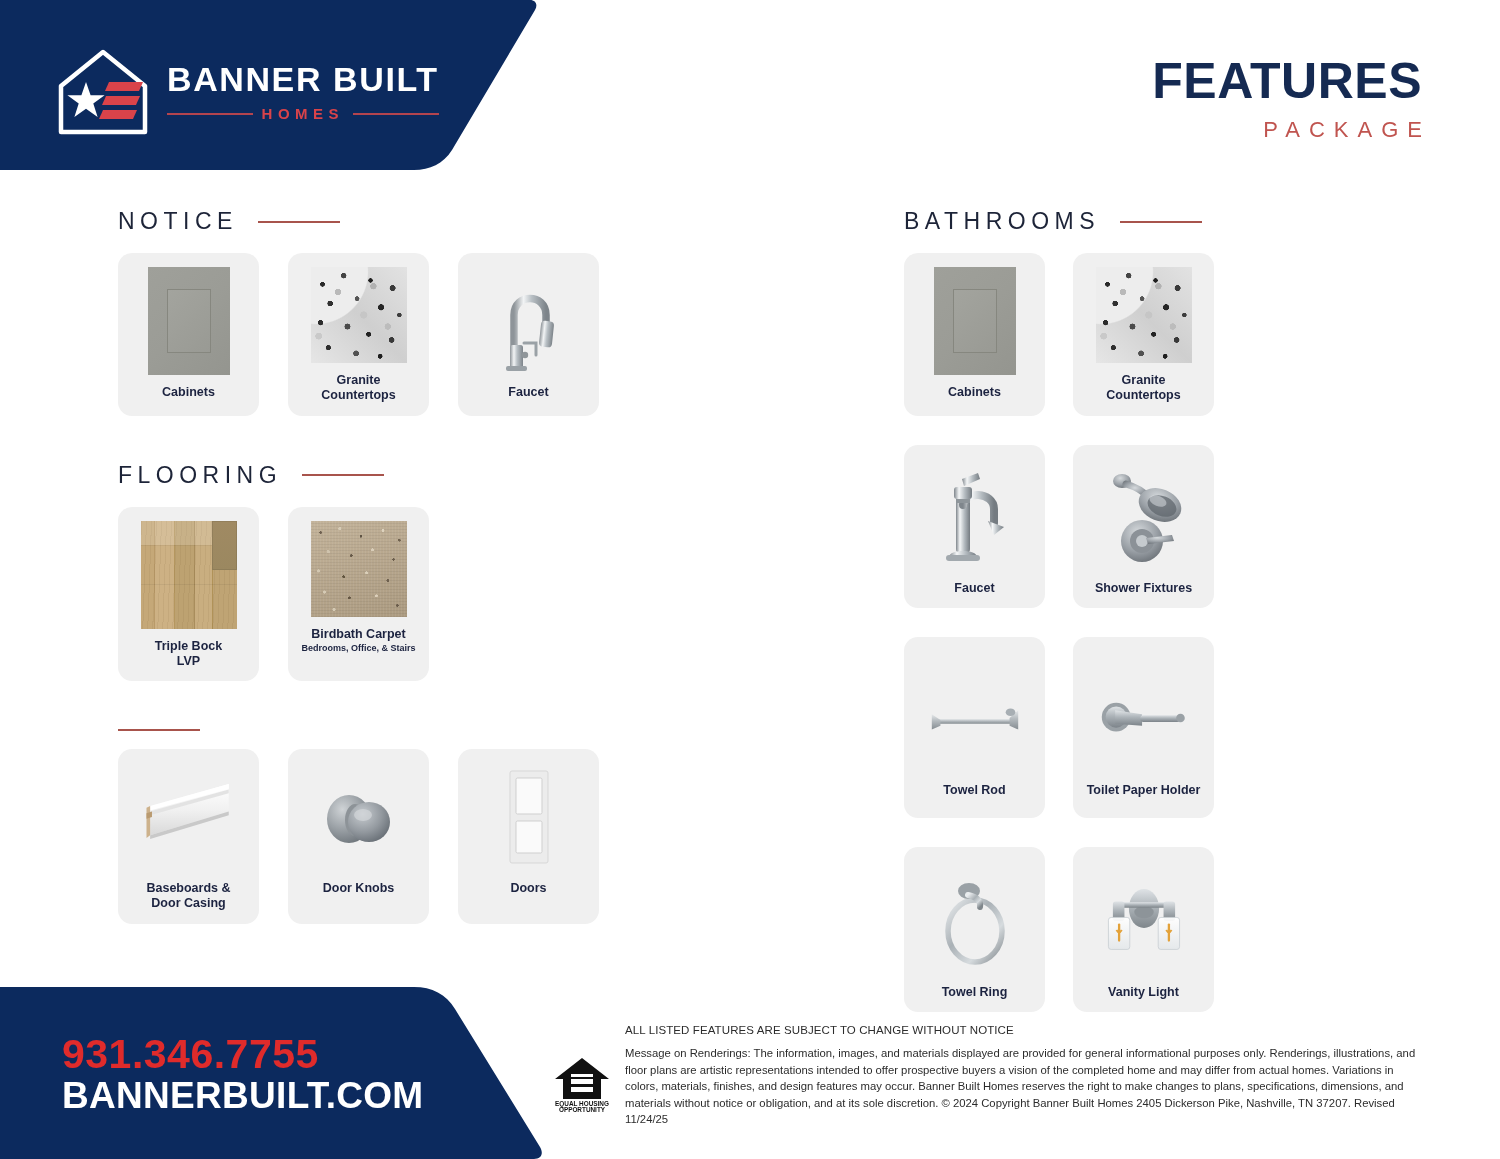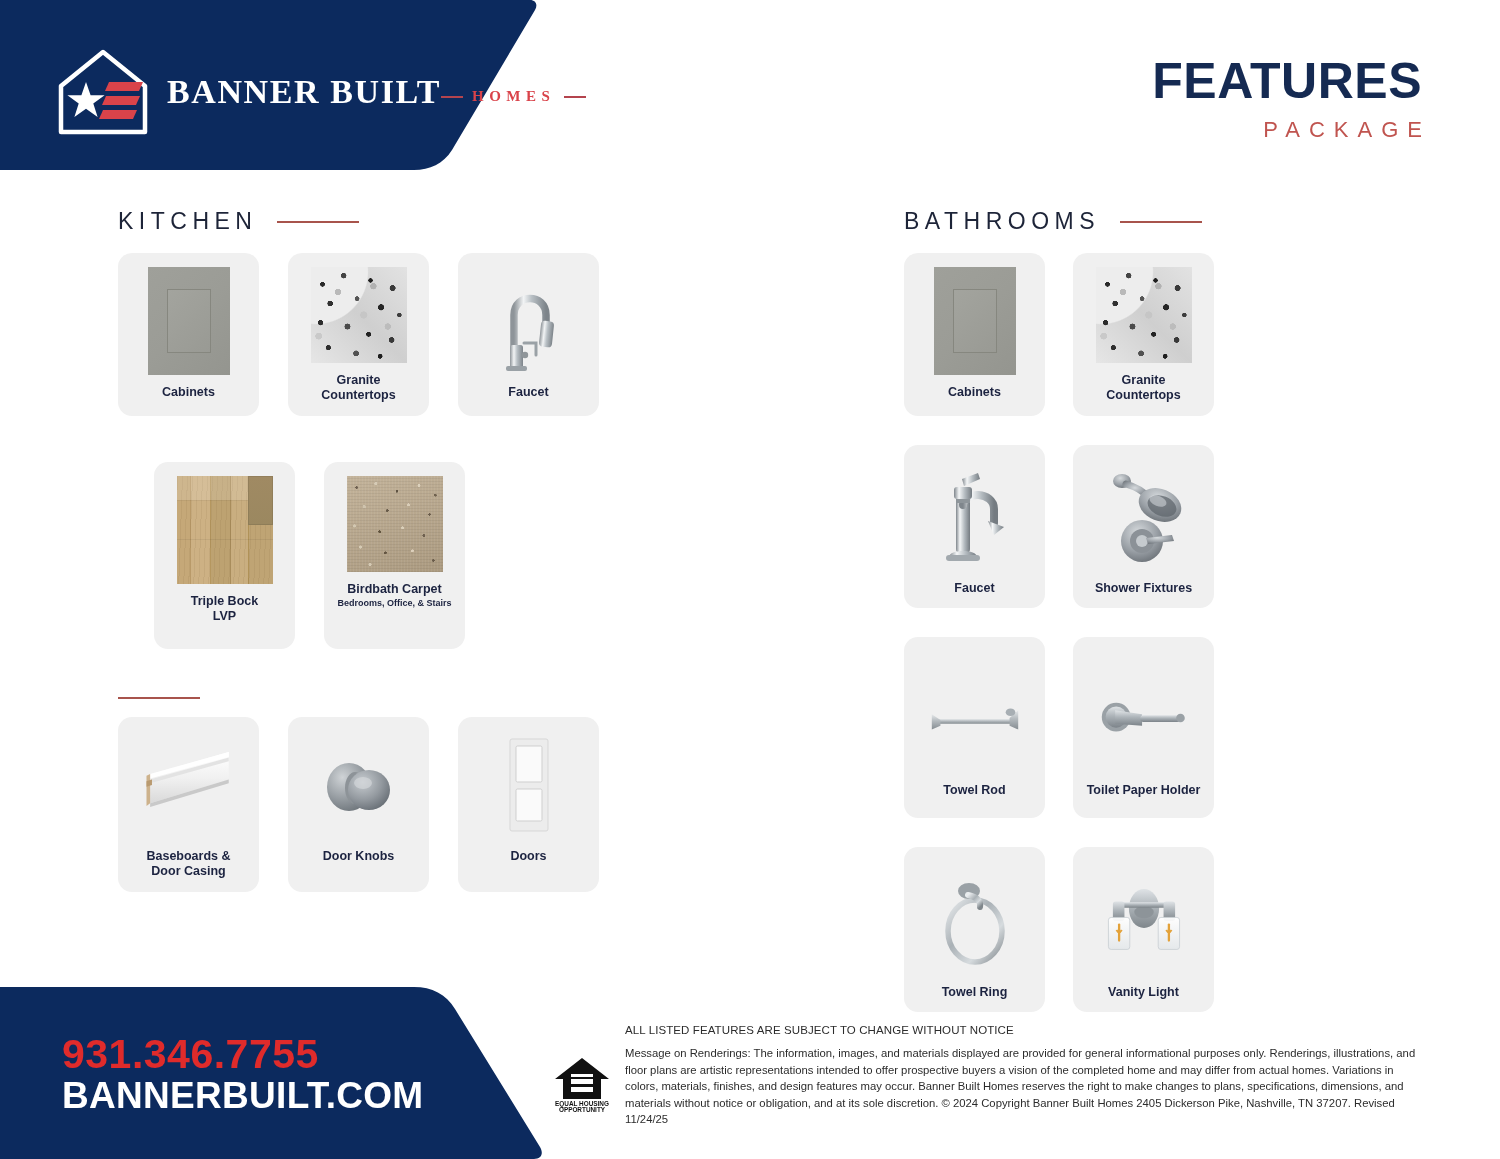--- a/index.html
+++ b/index.html
@@ -15,21 +15,21 @@
   .header-shape {
     position: absolute; left: 0; top: 0; width: 620px; height: 170px;
   }
   .header-shape svg { display: block; }
 
   .logo-wrap {
     position: absolute; left: 55px; top: 46px;
     display: flex; align-items: center; gap: 16px;
   }
   .logo-mark { width: 96px; height: 92px; }
-  .logo-text { display: flex; flex-direction: row; justify-content: flex-end; font-family: Liberation Serif, serif; }
+  .logo-text { display: flex; flex-direction: column; justify-content: flex-end; }
   .logo-title {
     color: #ffffff; font-size: 34px; font-weight: 700; letter-spacing: 1.6px;
     line-height: 1; white-space: nowrap;
   }
   .logo-sub-row { display: flex; align-items: center; gap: 9px; margin-top: 9px; }
   .logo-sub-row .rule { height: 2px; background: #b4444e; flex: 1 1 auto; min-width: 22px; }
   .logo-sub {
     color: #d9434a; font-size: 15px; font-weight: 700; letter-spacing: 5.5px;
     white-space: nowrap;
   }
@@ -221,21 +221,21 @@
 
   <div class="package-block">
     <div class="package-title">FEATURES</div>
     <div class="package-sub">PACKAGE</div>
   </div>
 
   <div class="col-left">
 
     <div class="section">
       <div class="section-head">
-        <span class="section-title">KITCHEN</span>
+        <span class="section-title">NOTICE</span>
         <span class="section-rule"></span>
       </div>
       <div class="cards">
 
         <div class="card">
           <div class="swatch-box">
               <div class="cab-swatch"></div>
             </div>
           <div class="card-label">Cabinets</div>
         </div>
@@ -269,23 +269,27 @@
               <circle cx="37" cy="88" r="3.2" fill="#8f9599"></circle>
             </svg>
           </div>
           <div class="card-label">Faucet</div>
         </div>
 
       </div>
     </div>
 
     <div class="section" style="margin-top:46px;">
+      <div class="section-head">
+        <span class="section-title">FLOORING</span>
+        <span class="section-rule"></span>
+      </div>
       <div class="cards">
 
-        <div class="card" style="padding-bottom:25px;margin-left:36px;">
+        <div class="card" style="padding-bottom:12px;">
           <div class="swatch-box">
               <div class="lvp"></div>
             </div>
           <div class="card-label">
             <span>Triple Bock</span><br>
             <span>LVP</span>
           </div>
         </div>
 
         <div class="card" style="padding-bottom:20px;align-items:center;">

